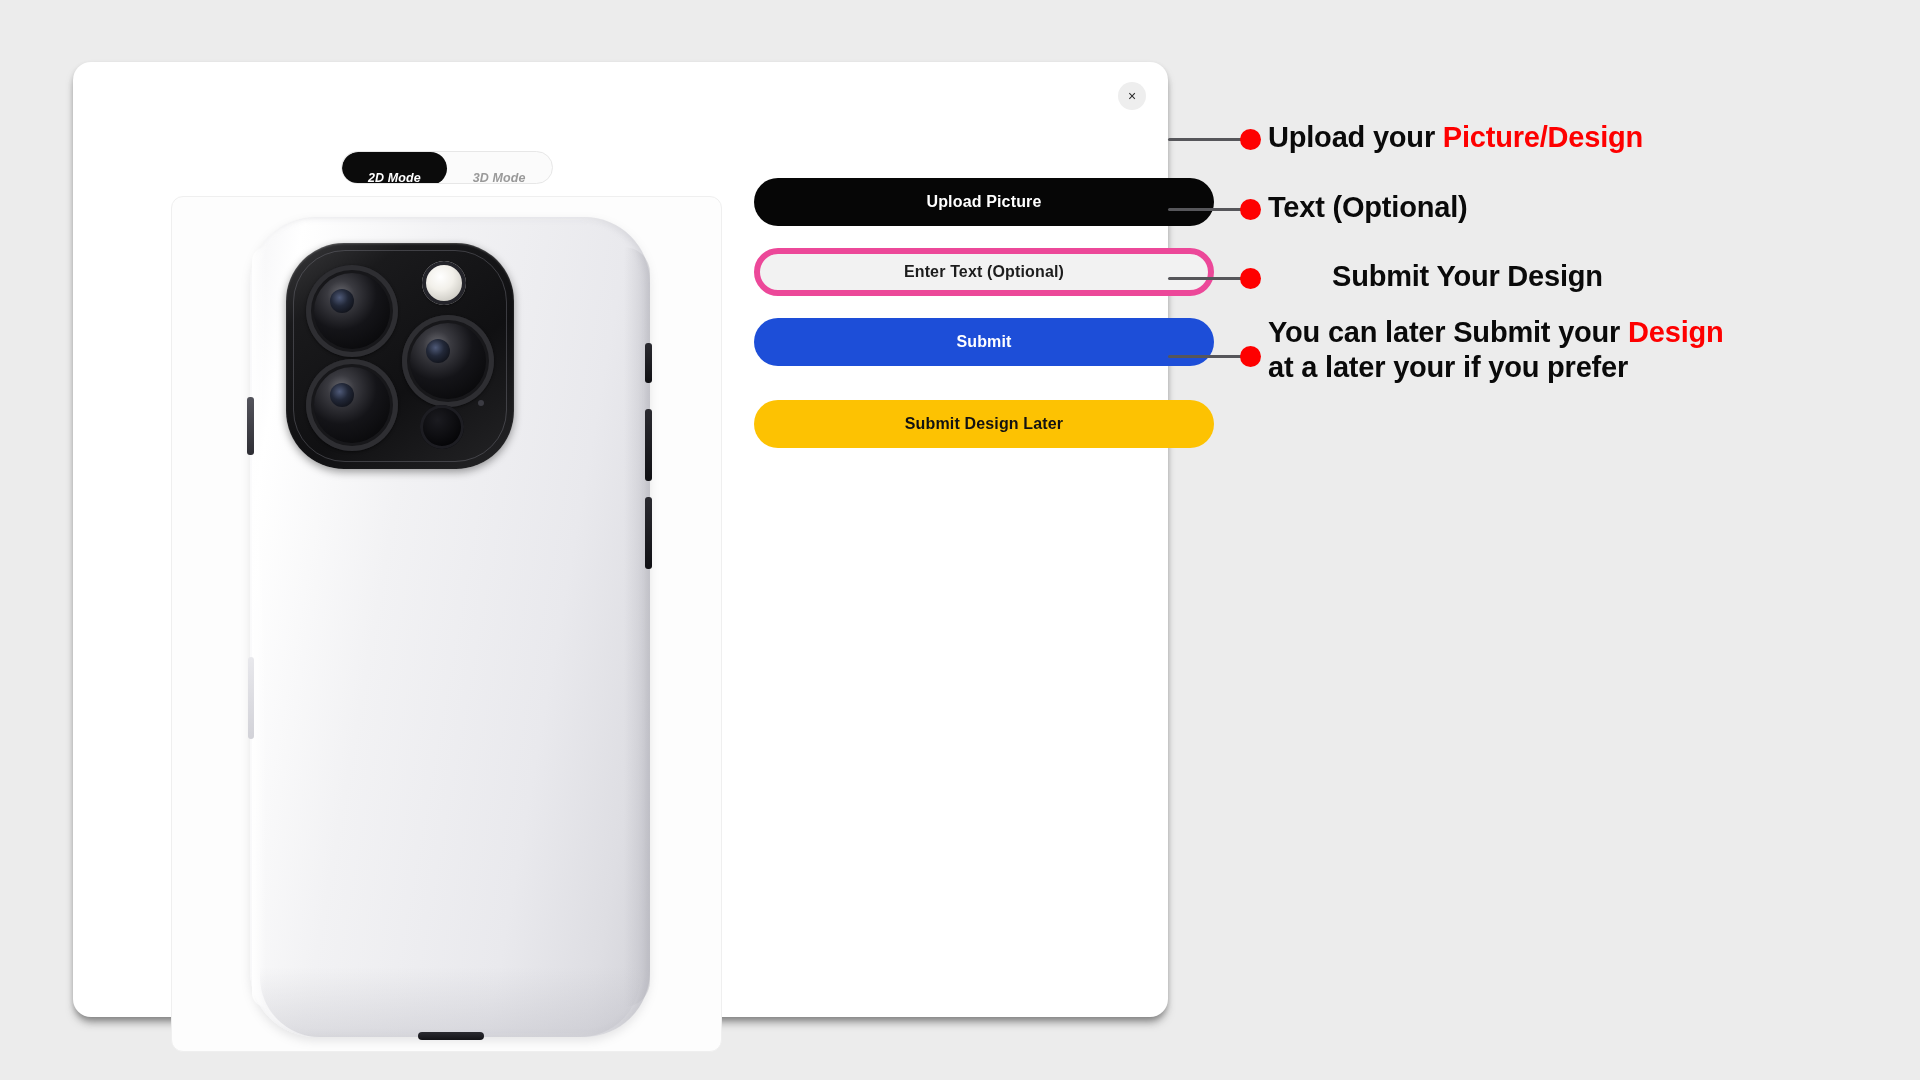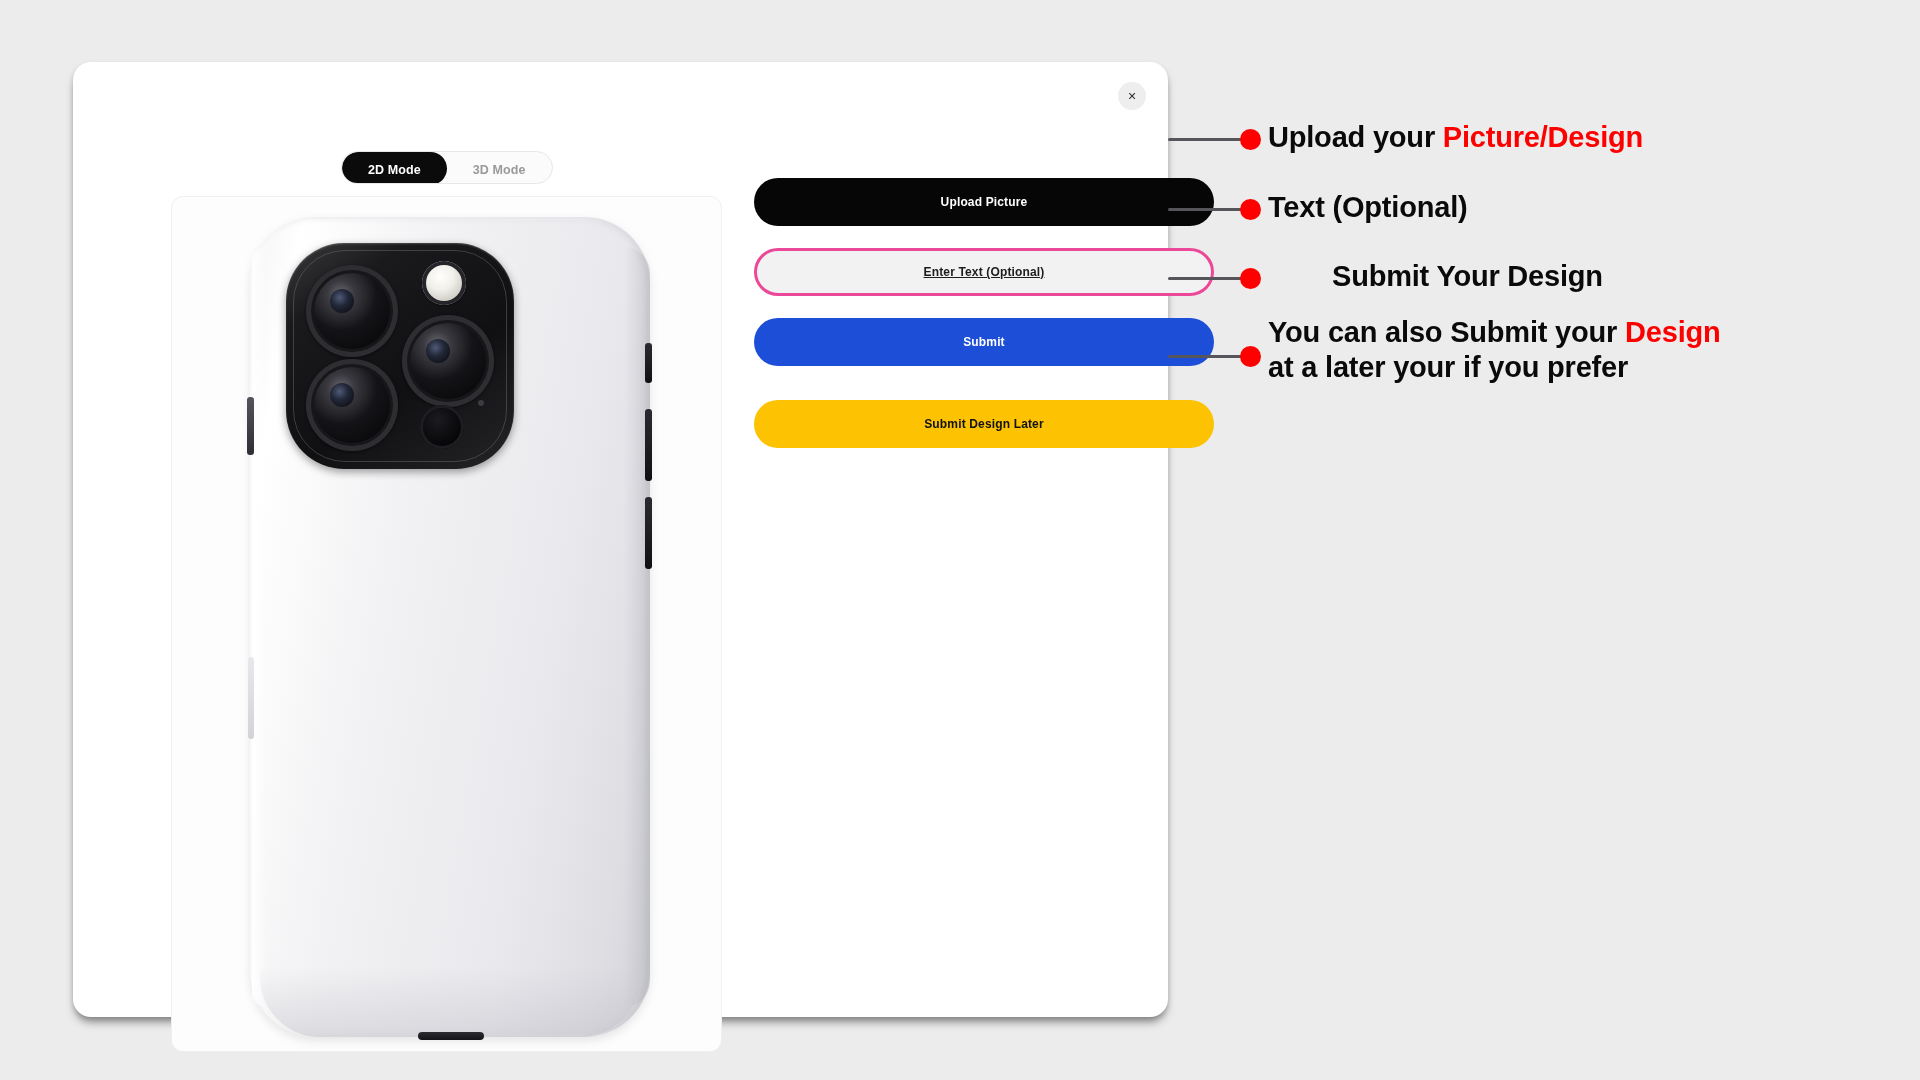--- a/index.html
+++ b/index.html
@@ -53,33 +53,34 @@
     left: 268px;
     top: 89px;
     display: flex;
     background: #fbfbfb;
     border: 1px solid #e7e7e7;
     border-radius: 19px;
     overflow: hidden;
     height: 33px;
   }
   .mode-tab {
-    padding: 2px 26px;
+    padding: 10px 26px;
     height: 33px;
     line-height: 33px;
     font-size: 12.5px;
     font-weight: bold;
     letter-spacing: 0.1px;
     color: #9a9a9a;
     background: transparent;
     border: none;
     border-radius: 19px;
     cursor: pointer;
     white-space: nowrap;
     font-family: "Liberation Sans", sans-serif;
+    font-style: italic;
   }
   .mode-tab.active {
     background: #0b0b0b;
     color: #ffffff;
   }
 
   
   .preview-panel {
     position: absolute;
     left: 98px;
@@ -254,29 +255,29 @@
     top: 116px;
     width: 460px;
   }
   .ctl {
     display: block;
     width: 460px;
     height: 48px;
     border-radius: 26px;
     border: none;
     font-family: "Liberation Sans", sans-serif;
-    font-size: 12px;
+    font-size: 16px;
     font-weight: bold;
     letter-spacing: 0.15px;
     text-align: center;
     cursor: pointer;
     margin-bottom: 22px;
   }
   .ctl-upload  { background: #060606; color: #ffffff; }
-  .ctl-text    { background: #f2f2f2; color: #1d1d1d; border: 3px solid #ec4899; text-decoration: underline; }
+  .ctl-text    { background: #f2f2f2; color: #1d1d1d; border: 6px solid #ec4899; }
   .ctl-submit  { background: #1d4ed8; color: #ffffff; }
   .ctl-later   { background: #fdc202; color: #121212; margin-top: 34px; }
 
   
   .annotations {
     position: absolute;
     left: 0; top: 0;
     width: 1920px; height: 916px;
     pointer-events: none;
   }
@@ -375,20 +376,20 @@
     <div class="anno-text" style="left:1332px; top:259px;">
       <span>Submit Your Design</span>
     </div>
   </div>
 
   <div class="anno">
     <div class="anno-line" style="left:1168px; top:355px; width:80px;"></div>
     <div class="anno-dot" style="left:1240px; top:346px;"></div>
     <div class="anno-text" style="left:1268px; top:315px;">
       <div>
-        <span>You can also Submit your </span><span class="hl">Design</span>
+        <span>You can later Submit your </span><span class="hl">Design</span>
       </div>
       <div>
         <span>at a later your if you prefer</span>
       </div>
     </div>
   </div>
 </div>
 
 </body></html>

